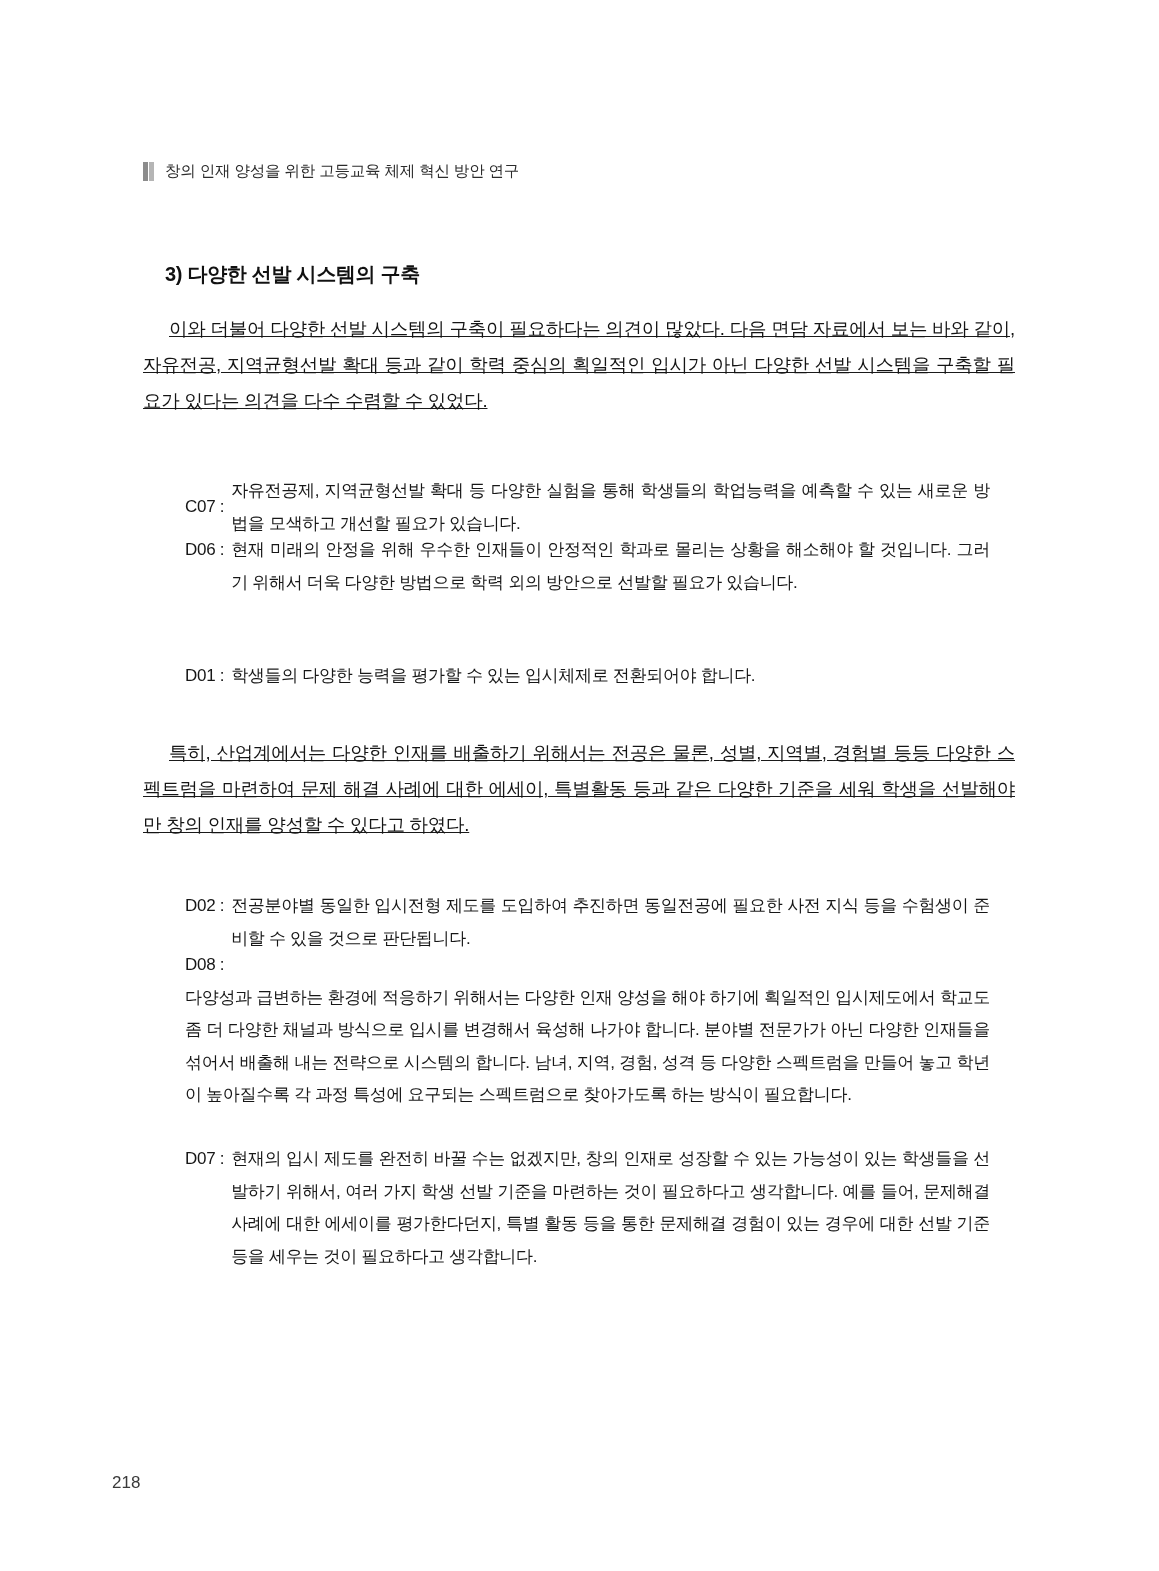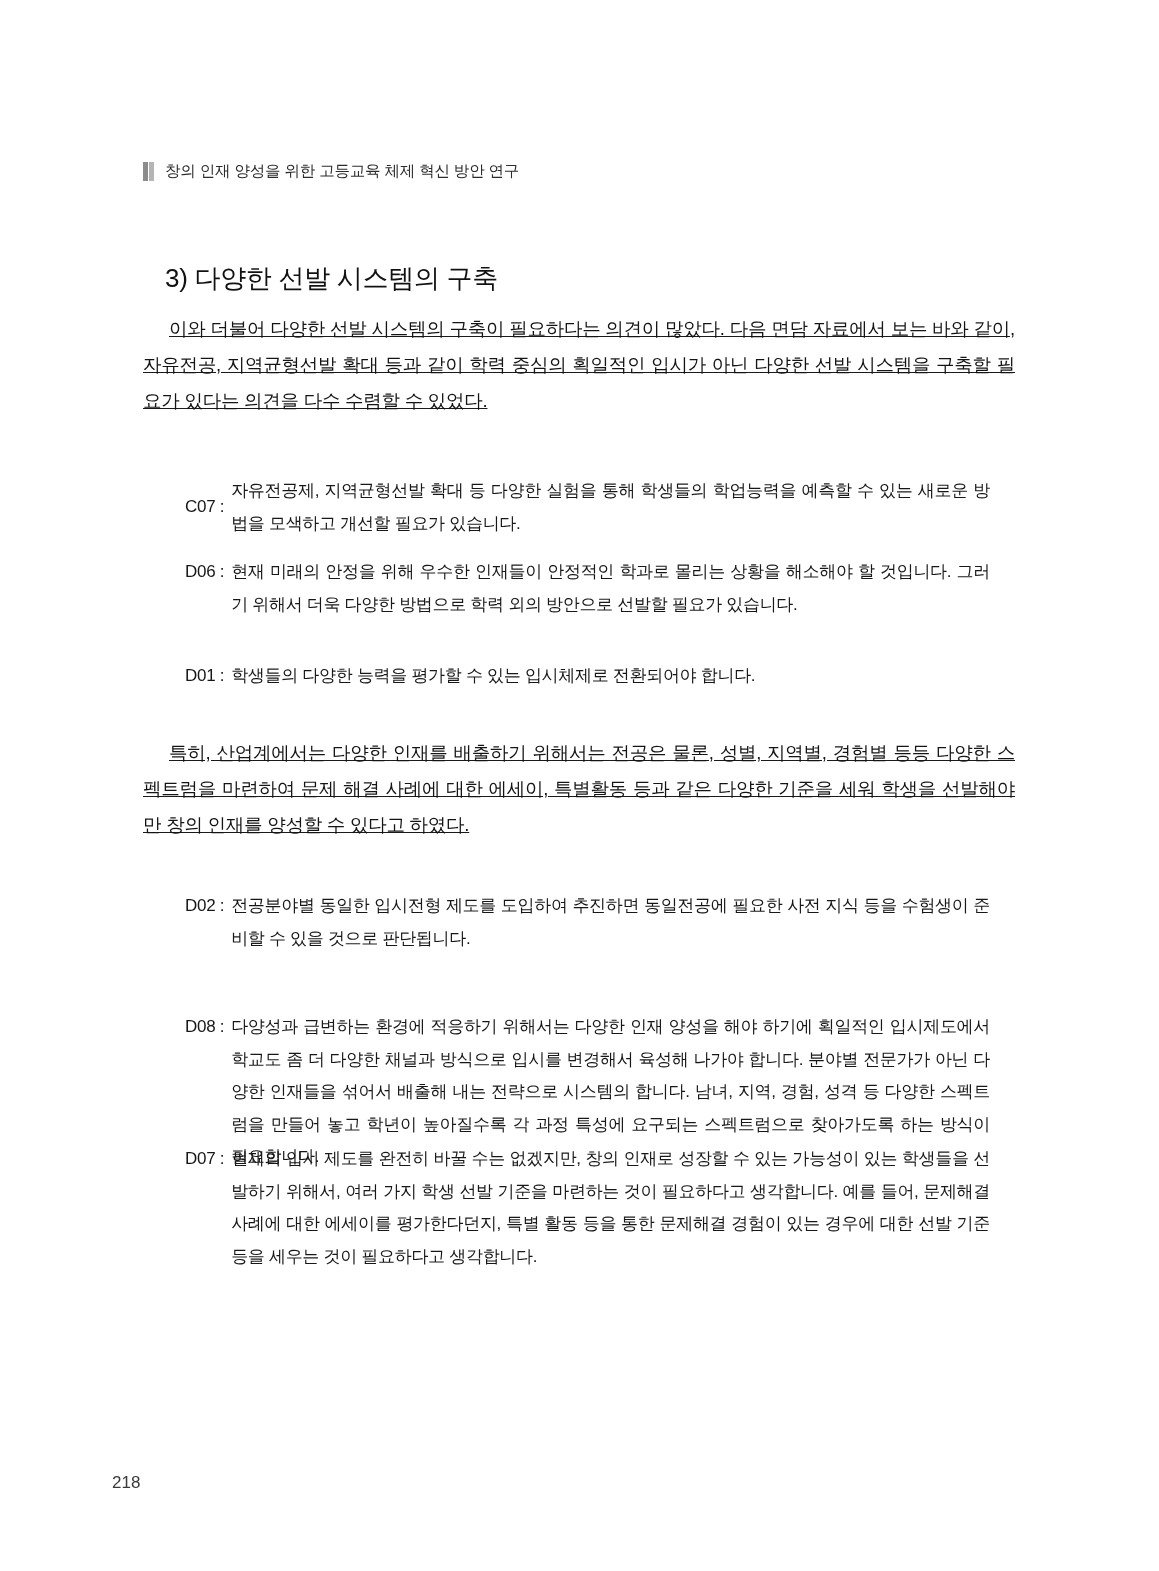--- a/index.html
+++ b/index.html
@@ -44,22 +44,22 @@
     color: #2b2b2b;
     letter-spacing: -0.2px;
     white-space: nowrap;
   }
 
   
   .section-heading {
     position: absolute;
     left: 165px;
     top: 218px;
-    font-size: 26px;
-    font-weight: normal;
+    font-size: 20px;
+    font-weight: bold;
     letter-spacing: -0.3px;
     color: #111111;
   }
 
   
   .body-col {
     position: absolute;
     left: 143px;
     width: 872px;
     text-decoration: underline;
@@ -93,24 +93,24 @@
     white-space: nowrap;
     padding-right: 7px;
   }
   .quote .qtext {
     flex: 1 1 auto;
     text-align: justify;
     text-justify: inter-ideograph;
   }
 
   #q1 { top: 432px; align-items: center; }
-  #q2 { top: 513px; justify-content: space-between; }
+  #q2 { top: 491px; justify-content: space-between; }
   #q3 { top: 617px; }
   #q4 { top: 847px; }
-  #q5 { top: 968px; }
+  #q5 { top: 906px; flex-direction: column; }
   #q6 { top: 1100px; }
 
   
   .page-number {
     position: absolute;
     left: 112px;
     top: 1430px;
     font-size: 17px;
     color: #3a3a3a;
   }

